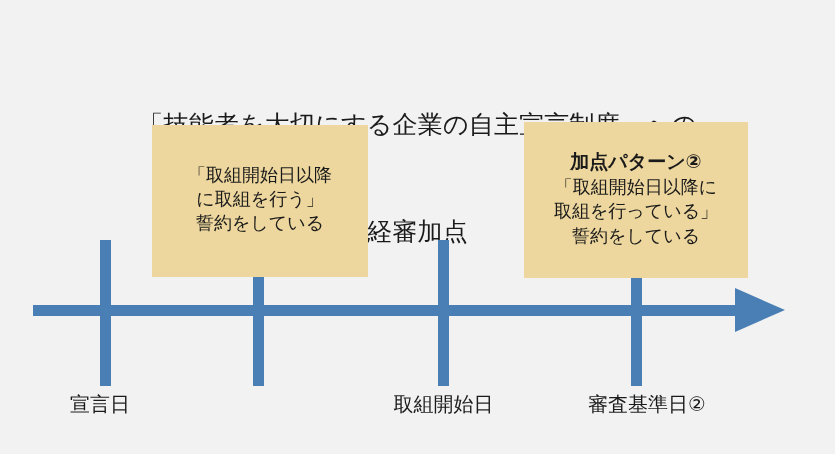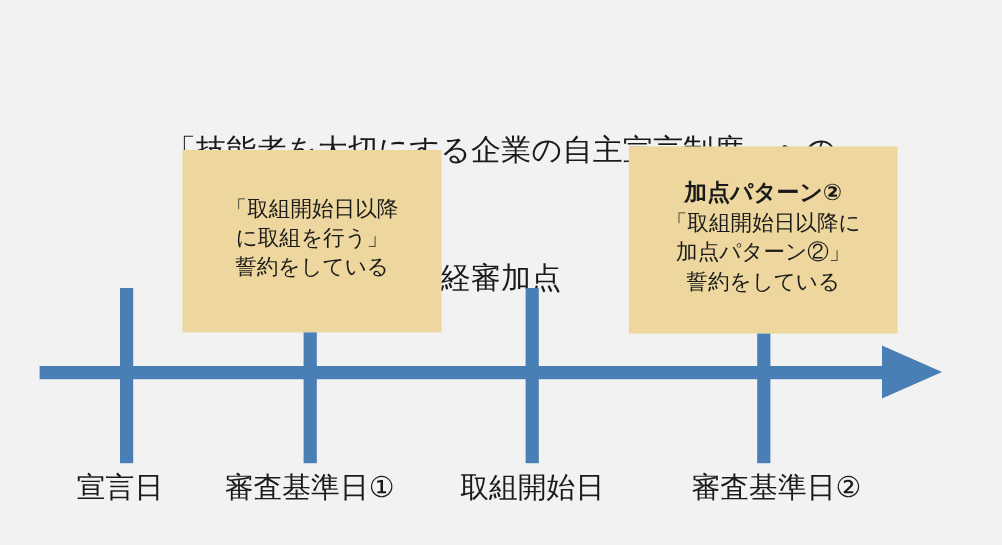--- a/index.html
+++ b/index.html
@@ -88,21 +88,21 @@
     white-space: pre;
     display: block;
     font-family: Liberation Mono, monospace;
   }
 
   
   .axis-label {
     position: absolute;
     top: 392px;
     text-align: center;
-    font-size: 24px;
+    font-size: 20px;
     line-height: 1.2;
     color: #1a1a1a;
     white-space: pre;
     font-weight: 500;
   }
 </style>
 </head>
 <body>
 
 <div id="canvas">
@@ -114,30 +114,29 @@
 
   <div class="callout" style="left:152px; top:125px; width:216px; height:152px;">
     <span class="body-line">「取組開始日以降</span>
     <span class="body-line">に取組を行う」</span>
     <span class="body-line">誓約をしている</span>
   </div>
 
   <div class="callout" style="left:524px; top:122px; width:224px; height:156px;">
     <div class="heading">加点パターン②</div>
     <span class="body-line">「取組開始日以降に</span>
-    <span class="body-line">加点パターン②」</span>
+    <span class="body-line">取組を行っている」</span>
     <span class="body-line">誓約をしている</span>
   </div>
 
   <div class="tick" style="left:100px; top:240px; height:146px;"></div>
   <div class="tick" style="left:253px; top:277px; height:109px;"></div>
   <div class="tick" style="left:438px; top:240px; height:146px;"></div>
   <div class="tick" style="left:631px; top:278px; height:108px;"></div>
 
   <div class="axis-line"></div>
   <div class="axis-arrow"></div>
 
   <div class="axis-label" style="left:40px;  width:120px;">宣言日</div>
-  <div class="axis-label" style="left:163px; width:190px;">審査基準日①</div>
   <div class="axis-label" style="left:366px; width:155px;">取組開始日</div>
   <div class="axis-label" style="left:552px; width:190px;">審査基準日②</div>
 
 </div>
 
 </body></html>

